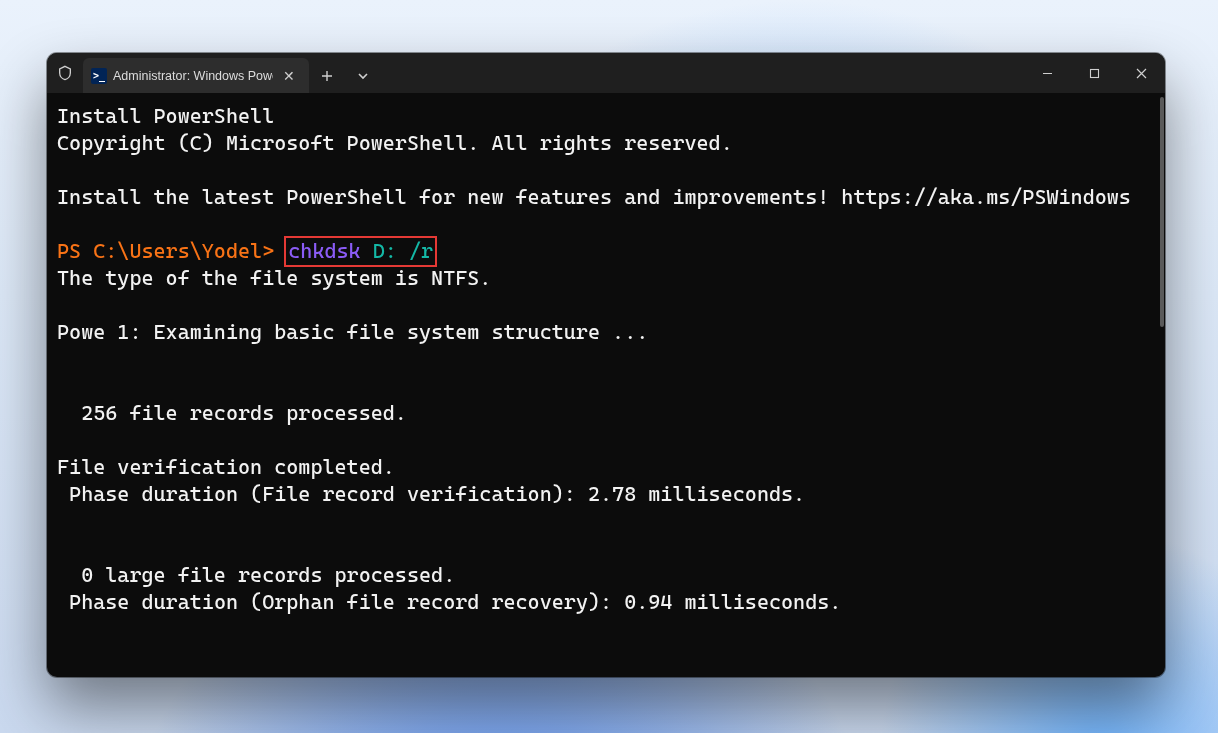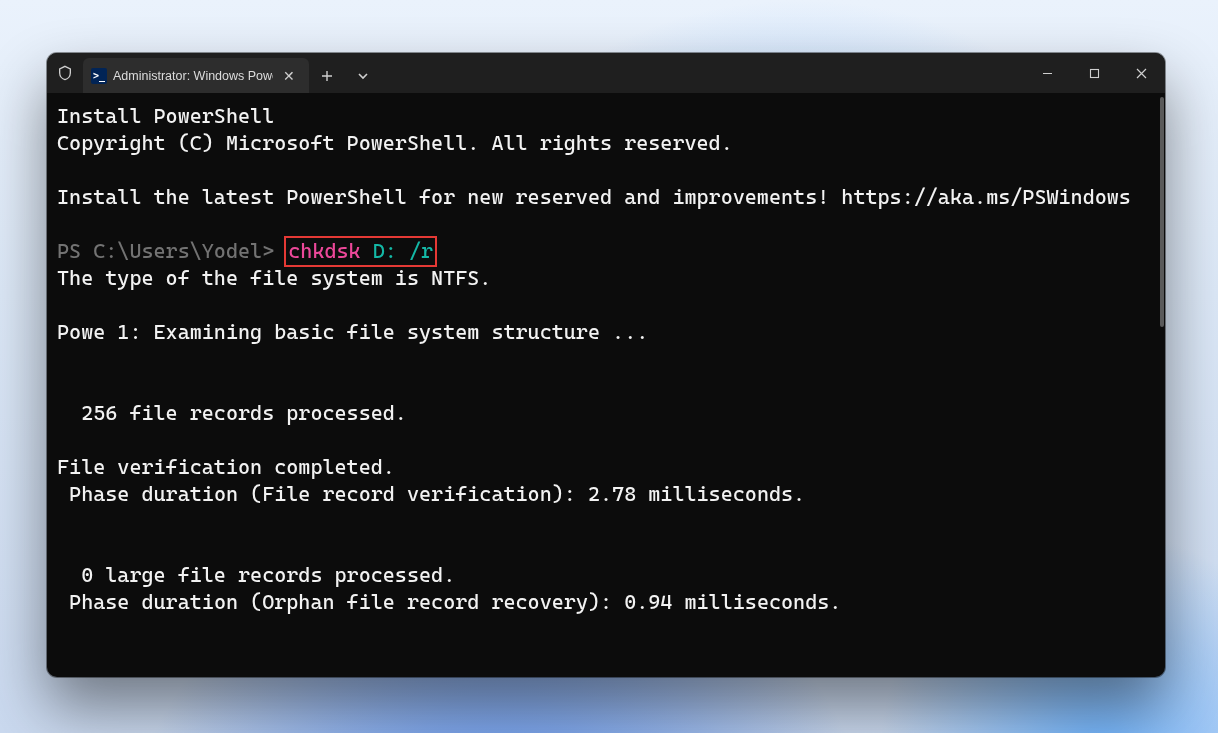--- a/index.html
+++ b/index.html
@@ -119,29 +119,29 @@
   pre.buffer {
     margin: 0;
     padding: 10px 10px 10px 10px;
     font-family: "Cascadia Mono", Consolas, monospace;
     font-size: 20.6px;
     line-height: 27px;
     color: #f2f2f2;
     white-space: pre-wrap;
     word-break: break-all;
   }
-  .prompt { color:#737373; }
+  .prompt { color:#f97316; }
   .cmd-box {
     border: 2.5px solid #e53935;
     padding: 0 2px;
     margin: -2px -2px;
     display:inline-block;
     position:relative;
   }
-  .cmd-box .cmd-text { color:#ec4899; }
+  .cmd-box .cmd-text { color:#8b5cf6; }
   .cmd-box .arg-text { color:#14b8a6; }
 </style>
 </head>
 <body>
 
 <div class="desktop-bg">
   <div class="term-window">
 
     <div class="title-bar">
 
@@ -185,21 +185,21 @@
             </svg>
         </div>
       </div>
     </div>
 
     <div class="buffer-wrap">
       <div class="scrollbar"></div>
 <pre class="buffer"><span>Install PowerShell</span>
 <span>Copyright (C) Microsoft PowerShell. All rights reserved.</span>
 
-<span>Install the latest PowerShell for new reserved and improvements! https://aka.ms/PSWindows</span>
+<span>Install the latest PowerShell for new features and improvements! https://aka.ms/PSWindows</span>
 
 <span class="prompt">PS C:\Users\Yodel&gt;</span> <span class="cmd-box"><span class="cmd-text">chkdsk</span> <span class="arg-text">D: /r</span></span>
 <span>The type of the file system is NTFS.</span>
 
 <span>Powe 1: Examining basic file system structure ...</span>
 
 
 <span>  256 file records processed.</span>
 
 <span>File verification completed.</span>

